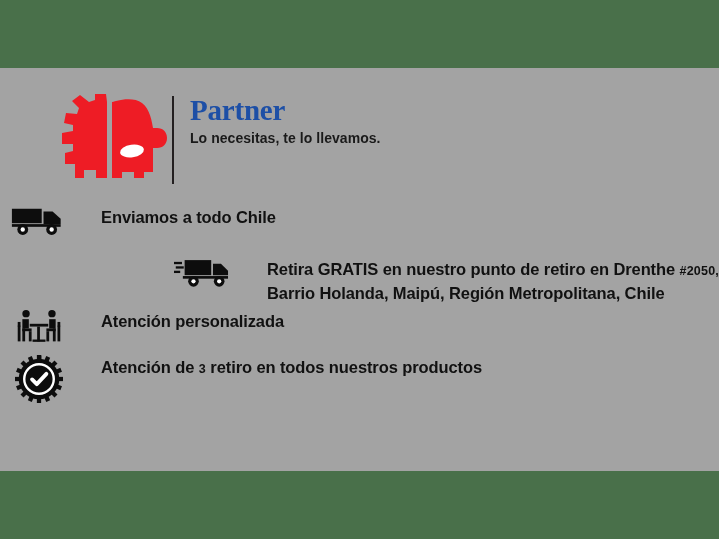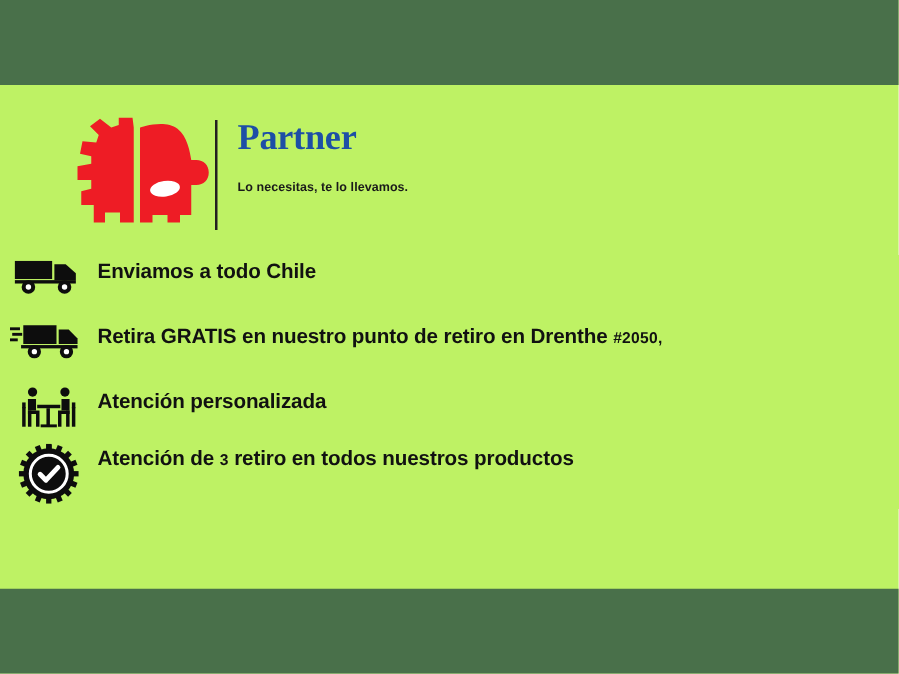--- a/index.html
+++ b/index.html
@@ -7,21 +7,21 @@
     width: 719px;
     height: 539px;
     background: #ffffff;
     font-family: "Liberation Sans", sans-serif;
     overflow: hidden;
   }
   #page {
     position: relative;
     width: 719px;
     height: 539px;
-    background: #bef264;
+    background: #a3a3a3;
   }
   .band {
     position: absolute;
     left: 0;
     width: 719px;
     background: #49704a;
   }
   #band-top { top: 0; height: 68px; }
   #band-bottom { top: 471px; height: 68px; }
 
@@ -55,24 +55,24 @@
   }
   .brand-line {
     font-family: "Liberation Serif", "DejaVu Serif", serif;
     font-weight: bold;
     font-size: 29px;
     line-height: 32px;
     color: #1d4fa6;
     letter-spacing: -0.2px;
   }
   #tagline {
-    margin-top: 18px;
+    margin-top: 5px;
     font-family: "Liberation Sans", sans-serif;
     font-weight: 600;
-    font-size: 10px;
+    font-size: 14px;
     line-height: 14px;
     color: #1a1a1a;
     letter-spacing: 0.05px;
   }
 
   
   #features {
     position: absolute;
     left: 0;
     top: 205px;
@@ -103,25 +103,25 @@
   .feature-text .small-num {
     font-size: 12.5px;
     letter-spacing: 0.1px;
   }
   .feature-text .addr-num {
     font-size: 12.5px;
     letter-spacing: 0.2px;
   }
 
   #row-envio   { top: 0px;  }
-  #row-retiro  { top: 52px; }
+  #row-retiro  { top: 52px; justify-content: flex-end; }
   #row-atencion{ top: 104px;}
   #row-garantia{ top: 150px;}
 
-  .feature-row { position:absolute; left:0; width:719px; }
+  .feature-row { position:absolute; left:0; width:719px;gap:23px; }
 </style>
 </head>
 <body>
 
 <div id="page">
 
   <div class="band" id="band-top"></div>
   <div class="band" id="band-bottom"></div>
 
   <div id="logo-block">
@@ -187,20 +187,21 @@
           <path d="M44 7 h9 l8 8 v5 h-17 z" fill="#0d0d0d"></path>
           <rect x="10" y="21" width="51" height="3" fill="#0d0d0d"></rect>
           <circle cx="22" cy="27" r="6" fill="#0d0d0d"></circle>
           <circle cx="22" cy="27" r="2.4" fill="#ffffff"></circle>
           <circle cx="51" cy="27" r="6" fill="#0d0d0d"></circle>
           <circle cx="51" cy="27" r="2.4" fill="#ffffff"></circle>
         </svg>
       </div>
       <div class="feature-text">
         <div><span>Retira GRATIS en nuestro punto de retiro en Drenthe </span><span class="addr-num">#2050,</span></div>
+        <div>Barrio Holanda, Maipú, Región Metropolitana, Chile</div>
       </div>
     </div>
 
     <div class="feature-row" id="row-atencion">
       <div class="feature-icon">
         <svg viewBox="0 0 56 40" width="52" height="37" aria-hidden="true">
 
           <circle cx="14" cy="5" r="4" fill="#0d0d0d"></circle>
           <path d="M10 11 h7 v10 h-7 z" fill="#0d0d0d"></path>
           <rect x="10" y="21" width="10" height="3" fill="#0d0d0d"></rect>

